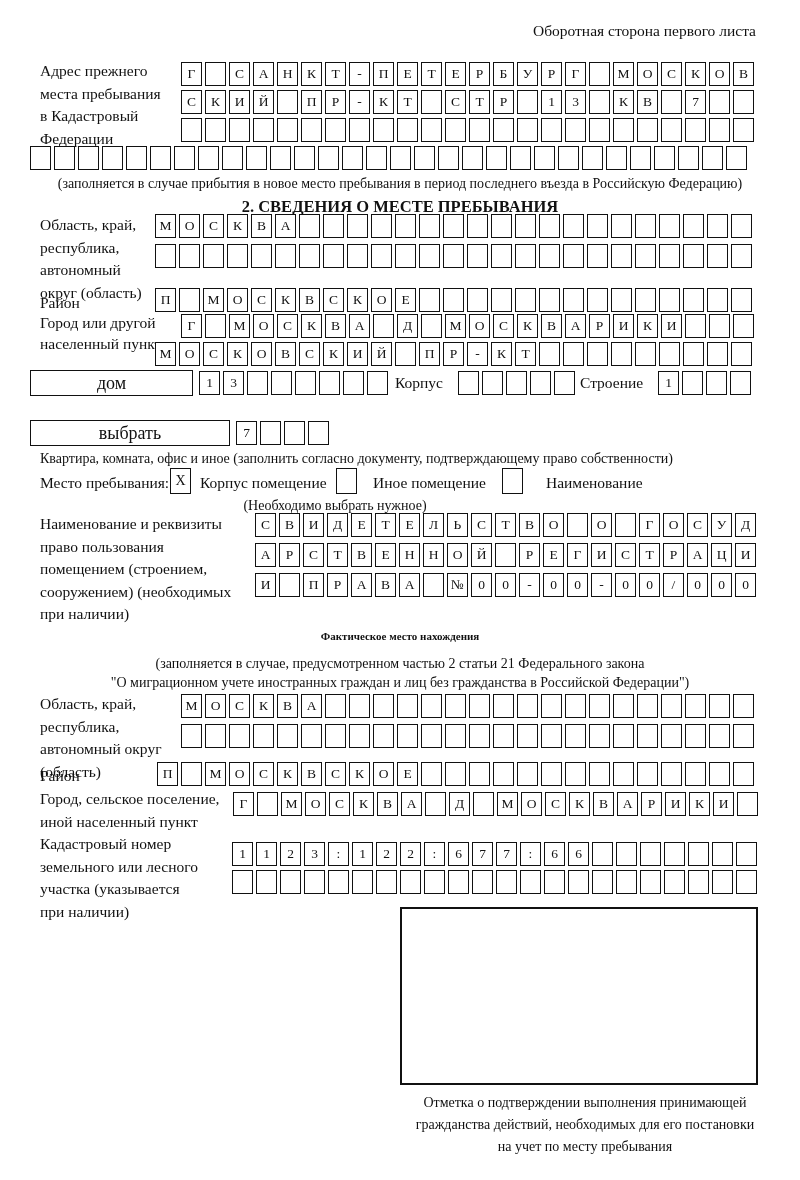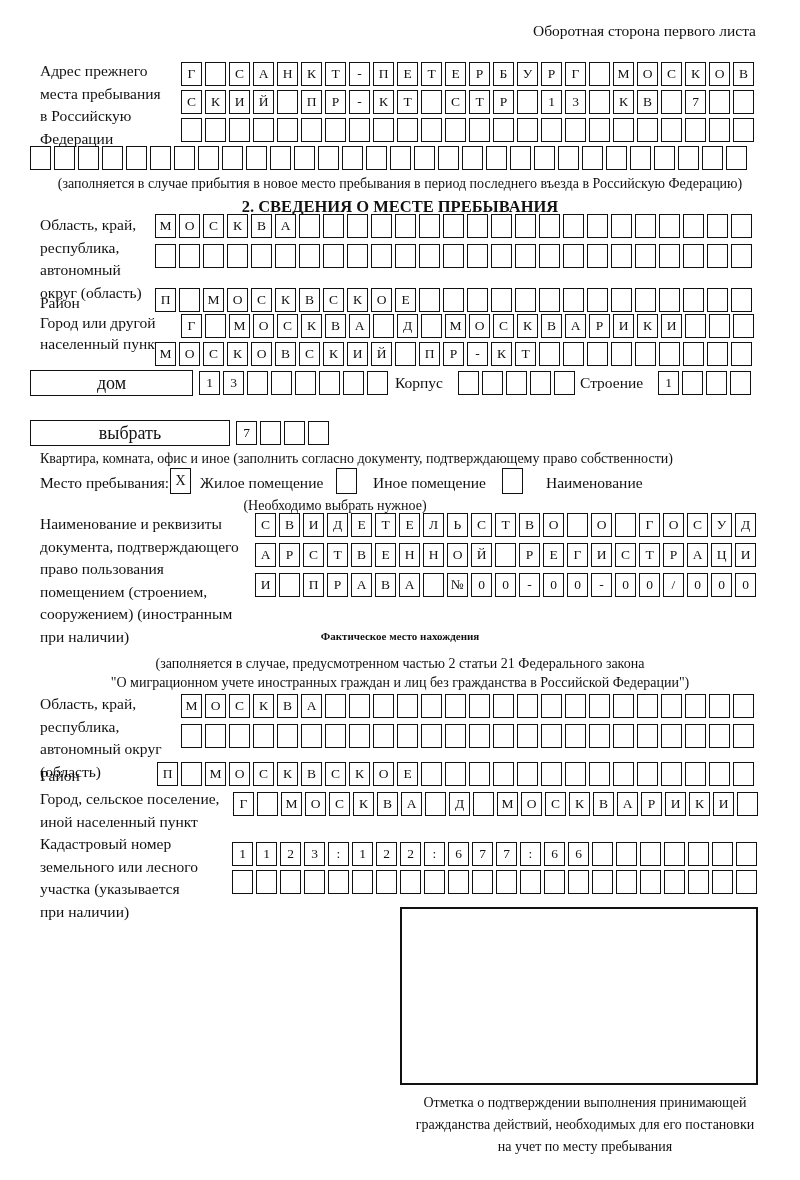--- a/index.html
+++ b/index.html
@@ -32,21 +32,21 @@
 </head>
 <body>
 
 <div class="form">
 
   <div class="t" style="right:44px;top:20px;">Оборотная сторона первого листа</div>
 
   <div class="lbl" style="left:40px;top:60px;">
     <div>Адрес прежнего</div>
     <div>места пребывания</div>
-    <div>в Российскую</div>
+    <div>в Кадастровый</div>
     <div>Федерации</div>
   </div>
   <div class="boxrow" style="left:181px;top:62px;">
       <span class="cell">Г</span>
       <span class="cell"></span>
       <span class="cell">С</span>
       <span class="cell">А</span>
       <span class="cell">Н</span>
       <span class="cell">К</span>
       <span class="cell">Т</span>
@@ -337,33 +337,32 @@
   <div class="boxrow" style="left:236px;top:421px;">
       <span class="cell">7</span>
       <span class="cell"></span>
       <span class="cell"></span>
       <span class="cell"></span>
     </div>
   <div class="note" style="left:40px;top:451px;">Квартира, комната, офис и иное (заполнить согласно документу, подтверждающему право собственности)</div>
 
   <div class="t" style="left:40px;top:472px;">Место пребывания:</div>
   <div class="chk" style="left:170px;top:468px;">X</div>
-  <div class="t" style="left:200px;top:472px;">Жилое помещение</div>
+  <div class="t" style="left:200px;top:472px;">Корпус помещение</div>
   <div class="chk" style="left:336px;top:468px;"></div>
   <div class="t" style="left:373px;top:472px;">Иное помещение</div>
   <div class="chk" style="left:502px;top:468px;"></div>
   <div class="t" style="left:546px;top:472px;">Наименование</div>
   <div class="note" style="left:135px;top:498px;width:400px;text-align:center;">(Необходимо выбрать нужное)</div>
 
   <div class="lbl" style="left:40px;top:513px;">
     <div>Наименование и реквизиты</div>
-    <div>документа, подтверждающего</div>
     <div>право пользования</div>
     <div>помещением (строением,</div>
-    <div>сооружением) (иностранным</div>
+    <div>сооружением) (необходимых</div>
     <div>при наличии)</div>
   </div>
   <div class="boxrow" style="left:255px;top:513px;">
       <span class="cell">С</span>
       <span class="cell">В</span>
       <span class="cell">И</span>
       <span class="cell">Д</span>
       <span class="cell">Е</span>
       <span class="cell">Т</span>
       <span class="cell">Е</span>

